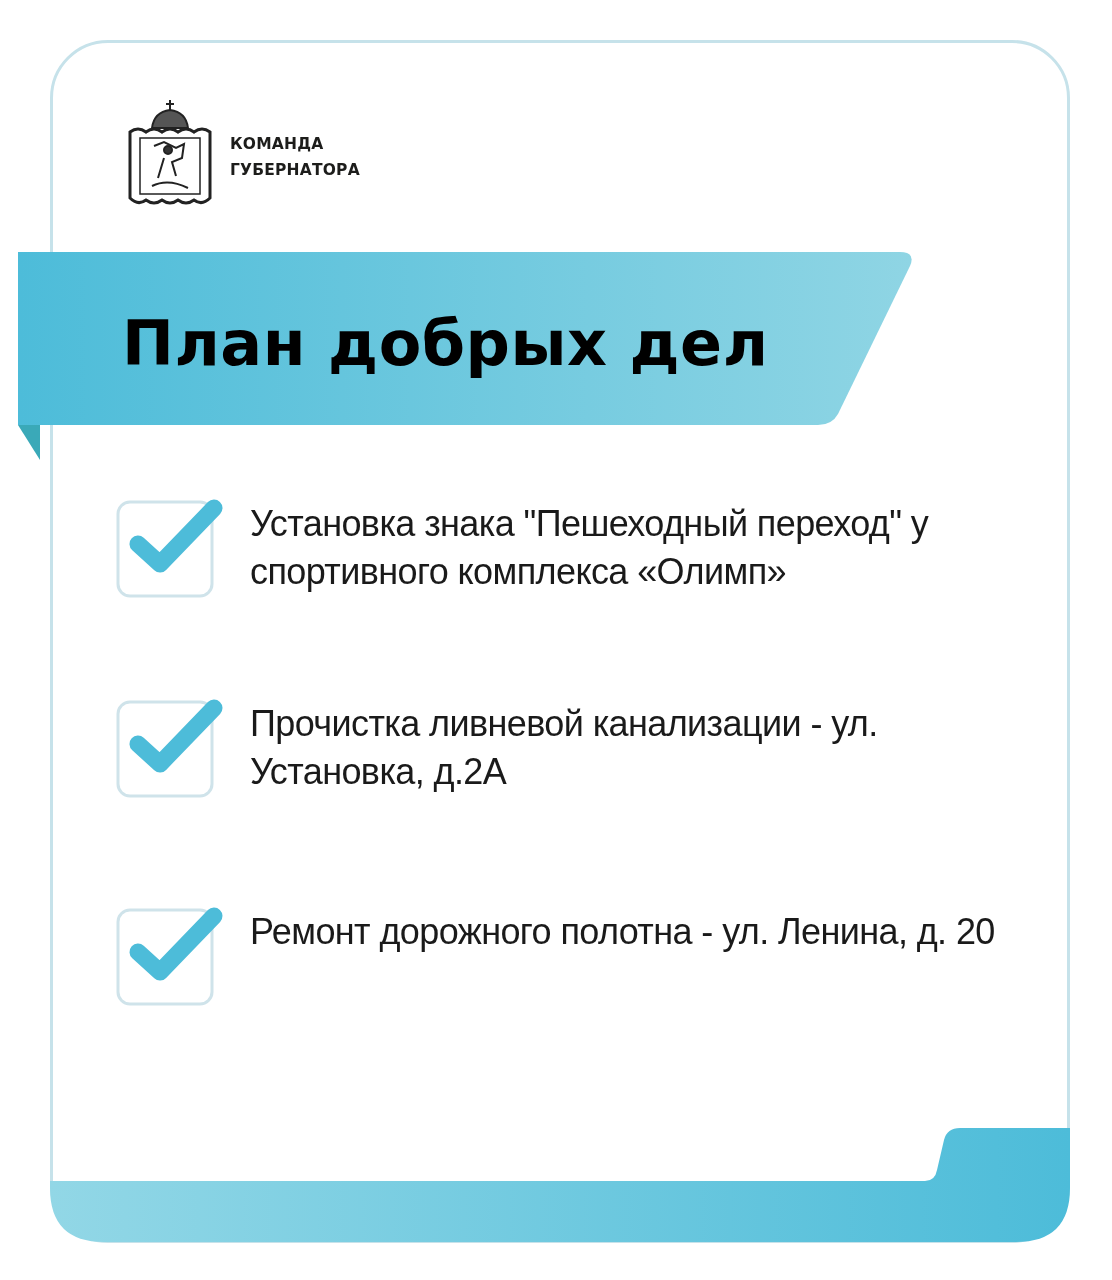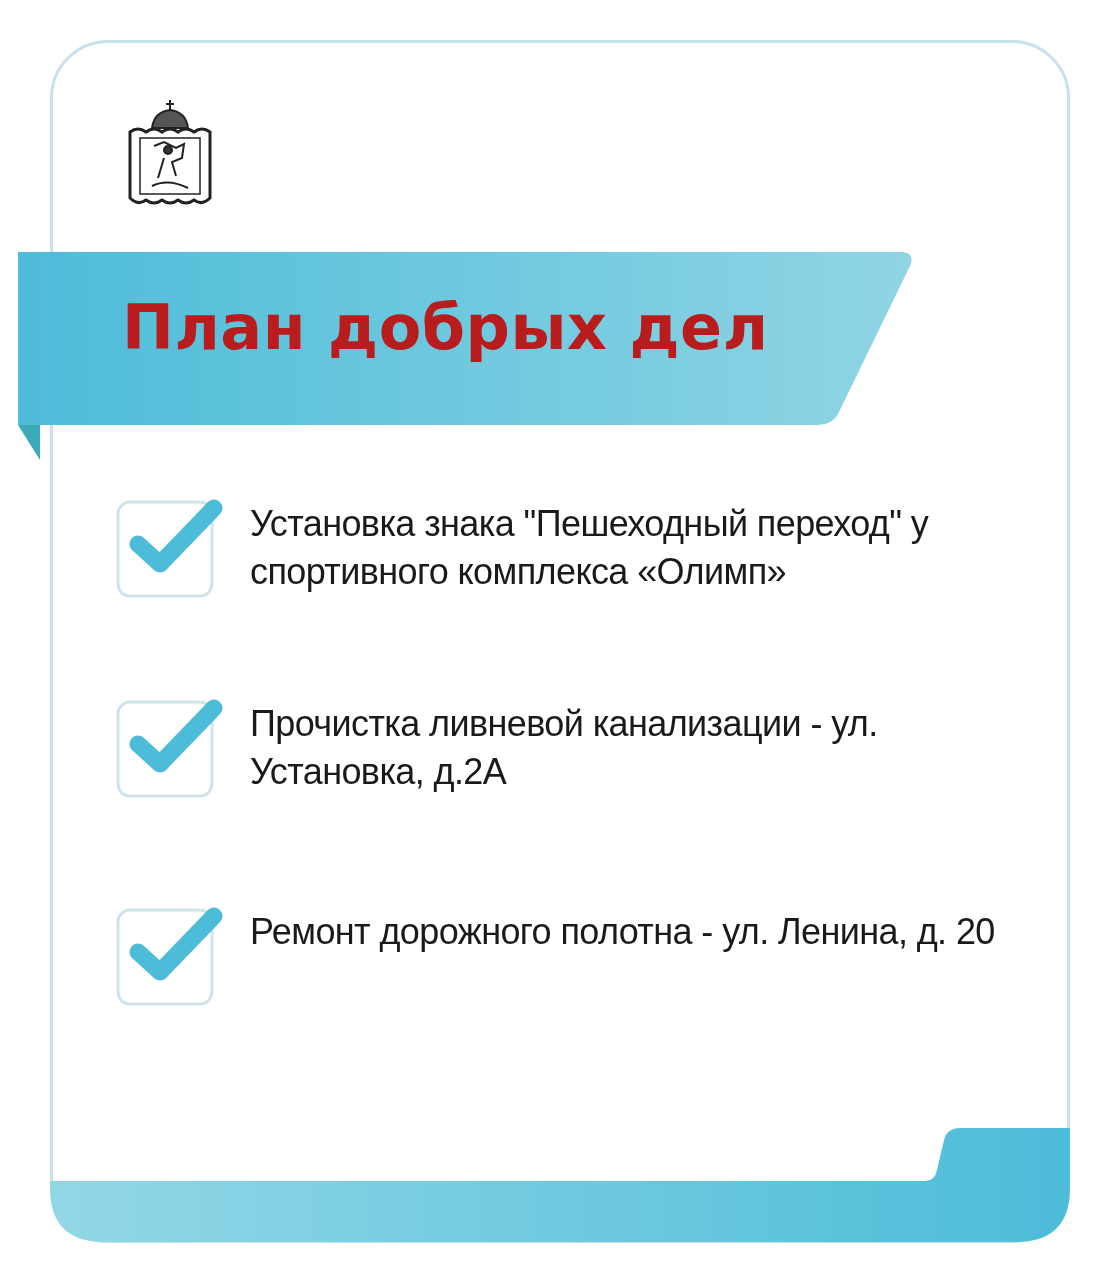--- a/index.html
+++ b/index.html
@@ -15,23 +15,23 @@
     .logo { position: absolute; left: 124px; top: 98px; width: 92px; height: 112px; }
     .org-name {
       position: absolute; left: 230px; top: 131px;
       font-family: "DejaVu Sans", sans-serif; font-size: 15.5px; font-weight: bold;
       line-height: 26px; color: #1d1d1b; letter-spacing: 0.2px;
     }
     .org-name div { white-space: nowrap; }
 
     .banner { position: absolute; left: 0; top: 0; width: 1112px; height: 1280px; pointer-events: none; }
     .banner-title {
-      position: absolute; left: 122px; top: 288px;
+      position: absolute; left: 122px; top: 304px;
       font-family: "DejaVu Sans", sans-serif; font-weight: bold; font-size: 62px;
-      color: #b91c1c; letter-spacing: 0.5px; white-space: nowrap; line-height: 80px;
+      color: #000000; letter-spacing: 0.5px; white-space: nowrap; line-height: 80px;
     }
 
     .task { position: absolute; left: 116px; width: 940px; }
     .task .checkbox { position: absolute; left: 0; top: 0; width: 120px; height: 120px; }
     .task .task-text {
       position: absolute; left: 134px; top: 6px; width: 800px;
       font-family: "Liberation Sans", sans-serif; font-size: 36px; line-height: 48px;
       color: #1a1a1a; letter-spacing: -0.6px;
     }
   </style>
@@ -55,20 +55,22 @@
     <path d="M46 2 L46 12 M42 6 L50 6"></path>
     <path d="M28 30 Q30 14 46 12 Q62 14 64 30 Z" fill="#555"></path>
     <path d="M6 34 Q14 28 22 34 Q30 28 38 34 Q46 28 54 34 Q62 28 70 34 Q78 28 86 34 L86 100 Q78 108 70 102 Q62 108 54 102 Q46 108 38 102 Q30 108 22 102 Q14 108 6 100 Z" stroke-width="3"></path>
     <rect x="16" y="40" width="60" height="56" stroke-width="1.5"></rect>
     <path d="M30 48 L40 44 L52 50 L60 46 L58 60 L48 64 L52 78 M40 60 L34 80 M28 88 Q44 80 64 90" stroke-width="2"></path>
     <circle cx="44" cy="52" r="4" fill="#333"></circle>
   </g>
 </svg>
 
 <div class="org-name">
+  <div>КОМАНДА</div>
+  <div>ГУБЕРНАТОРА</div>
 </div>
 
 <svg class="banner" viewBox="0 0 1112 1280">
   <defs>
     <linearGradient id="bg" x1="0" y1="0" x2="1" y2="0">
       <stop offset="0" stop-color="#4dbcd9"></stop>
       <stop offset="1" stop-color="#8fd5e4"></stop>
     </linearGradient>
   </defs>
   <path d="M18 425 L40 425 L40 460 Z" fill="#3aa9b8"></path>

